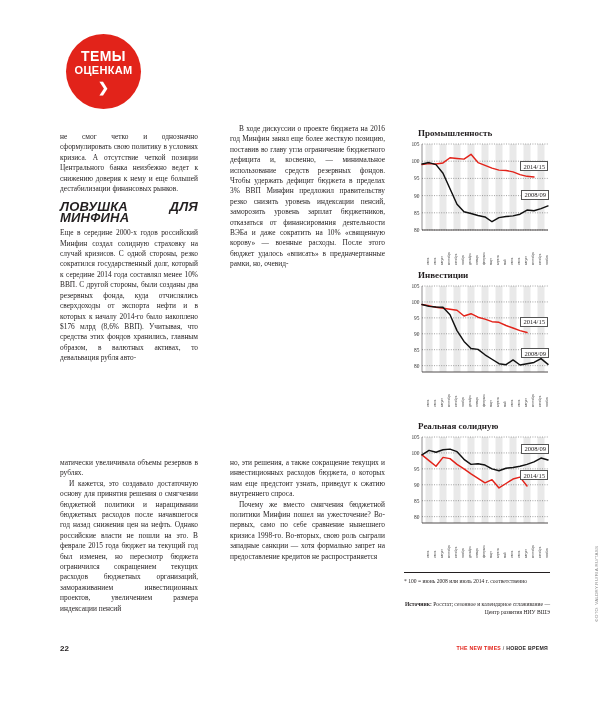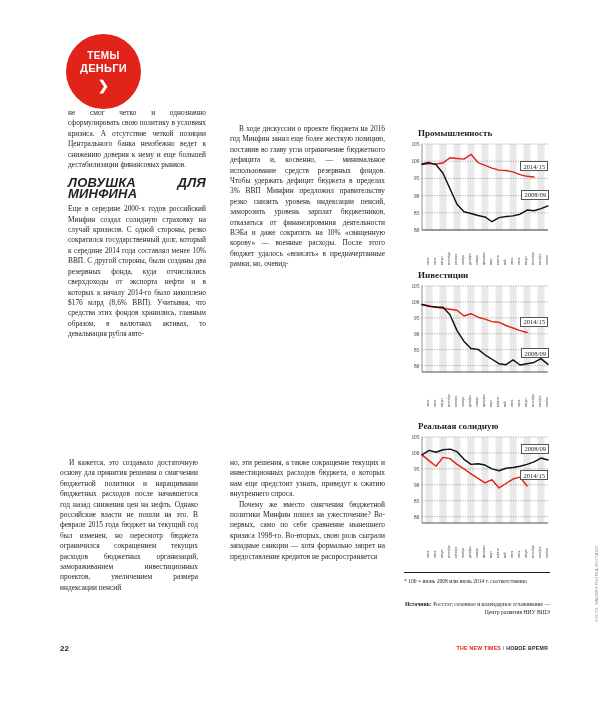--- a/index.html
+++ b/index.html
@@ -13,32 +13,32 @@
   }
   .page{position:absolute;inset:0;}
 
   
   .badge{
     position:absolute;left:66px;top:34px;width:75px;height:75px;
     border-radius:50%;background:#e2231a;color:#fff;
     display:flex;flex-direction:column;align-items:center;justify-content:center;
   }
   .badge-l1{font-family:"Liberation Sans",sans-serif;font-weight:bold;
-    font-size:10px;letter-spacing:.4px;line-height:1;}
+    font-size:14px;letter-spacing:.4px;line-height:1;}
   .badge-l2{font-family:"Liberation Sans",sans-serif;font-weight:bold;
     font-size:11px;letter-spacing:.3px;line-height:1.1;margin-top:1px;}
   .badge-chev{font-size:13px;font-weight:bold;line-height:1;margin-top:5px;
     font-family:"Liberation Sans",sans-serif;}
 
   
   .col{position:absolute;font-size:7.4px;line-height:10.4px;text-align:justify;
        color:#231f20;}
   .col p{margin:0;text-indent:9px;}
   .col p.noind{text-indent:0;}
-  .col1a{left:60px;top:108px;width:138px;margin-left:8px;}
+  .col1a{left:60px;top:132px;width:138px;}
   .col2a{left:230px;top:124px;width:155px;}
   .subhead{
     font-family:"Liberation Sans",sans-serif;font-weight:bold;
     font-size:13px;letter-spacing:.2px;margin:8px 0 5px;color:#231f20;font-style:italic;
   }
 
   
   .pq{position:absolute;left:60px;top:392px;width:325px;}
   .pq .rule-top{height:2.6px;background:#231f20;margin-bottom:5px;}
   .pq .rule-bot{height:2.6px;background:#231f20;margin-top:5px;}
@@ -101,36 +101,37 @@
     transform-origin:right top;transform:rotate(-90deg) translate(-100%,0);
   }
 </style>
 </head>
 <body>
 
 <div class="page">
 
   <div class="badge">
     <div class="badge-l1">ТЕМЫ</div>
-    <div class="badge-l2">ДЕНЬГИ</div>
+    <div class="badge-l2">ОЦЕНКАМ</div>
     <div class="badge-chev">❯</div>
   </div>
 
   <div class="col col1a">
     <p class="noind">не смог четко и однозначно сформулировать свою политику в условиях кризиса. А отсутствие четкой позиции Центрального банка неизбежно ведет к снижению доверия к нему и еще большей дестабилизации финансовых рынков.</p>
     <div class="subhead">ЛОВУШКА ДЛЯ МИНФИНА</div>
     <p class="noind">Еще в середине 2000-х годов российский Минфин создал солидную страховку на случай кризисов. С одной стороны, резко сократился государственный долг, который к середине 2014 года составлял менее 10% ВВП. С другой стороны, были созданы два резервных фонда, куда отчислялись сверхдоходы от экспорта нефти и в которых к началу 2014-го было накоплено $176 млрд (8,6% ВВП). Учитывая, что средства этих фондов хранились, главным образом, в валютных активах, то девальвация рубля авто-</p>
   </div>
 
   <div class="col col2a">
     <p>В ходе дискуссии о проекте бюджета на 2016 год Минфин занял еще более жесткую позицию, поставив во главу угла ограничение бюджетного дефицита и, косвенно, — минимальное использование средств резервных фондов. Чтобы удержать дефицит бюджета в пределах 3% ВВП Минфин предложил правительству резко снизить уровень индексации пенсий, заморозить уровень зарплат бюджетников, отказаться от финансирования деятельности ВЭБа и даже сократить на 10% «священную корову» — военные расходы. После этого бюджет удалось «вписать» в предначертанные рамки, но, очевид-</p>
   </div>
 
 
   <div class="col col1b">
+    <p class="noind">матически увеличивала объемы резервов в рублях.</p>
     <p>И кажется, это создавало достаточную основу для принятия решения о смягчении бюджетной политики и наращивании бюджетных расходов после начавшегося год назад снижения цен на нефть. Однако российские власти не пошли на это. В феврале 2015 года бюджет на текущий год был изменен, но пересмотр бюджета ограничился сокращением текущих расходов бюджетных организаций, замораживанием инвестиционных проектов, увеличением размера индексации пенсий</p>
   </div>
 
   <div class="col col2b">
     <p class="noind">но, эти решения, а также сокращение текущих и инвестиционных расходов бюджета, о которых нам еще предстоит узнать, приведут к сжатию внутреннего спроса.</p>
     <p>Почему же вместо смягчения бюджетной политики Минфин пошел на ужесточение? Во-первых, само по себе сравнение нынешнего кризиса 1998-го. Во-вторых, свою роль сыграли западные санкции — хотя формально запрет на предоставление кредитов не распространяется</p>
   </div>
 
   <div class="chart-wrap c1">
     <div class="chart-title">Промышленность</div>

